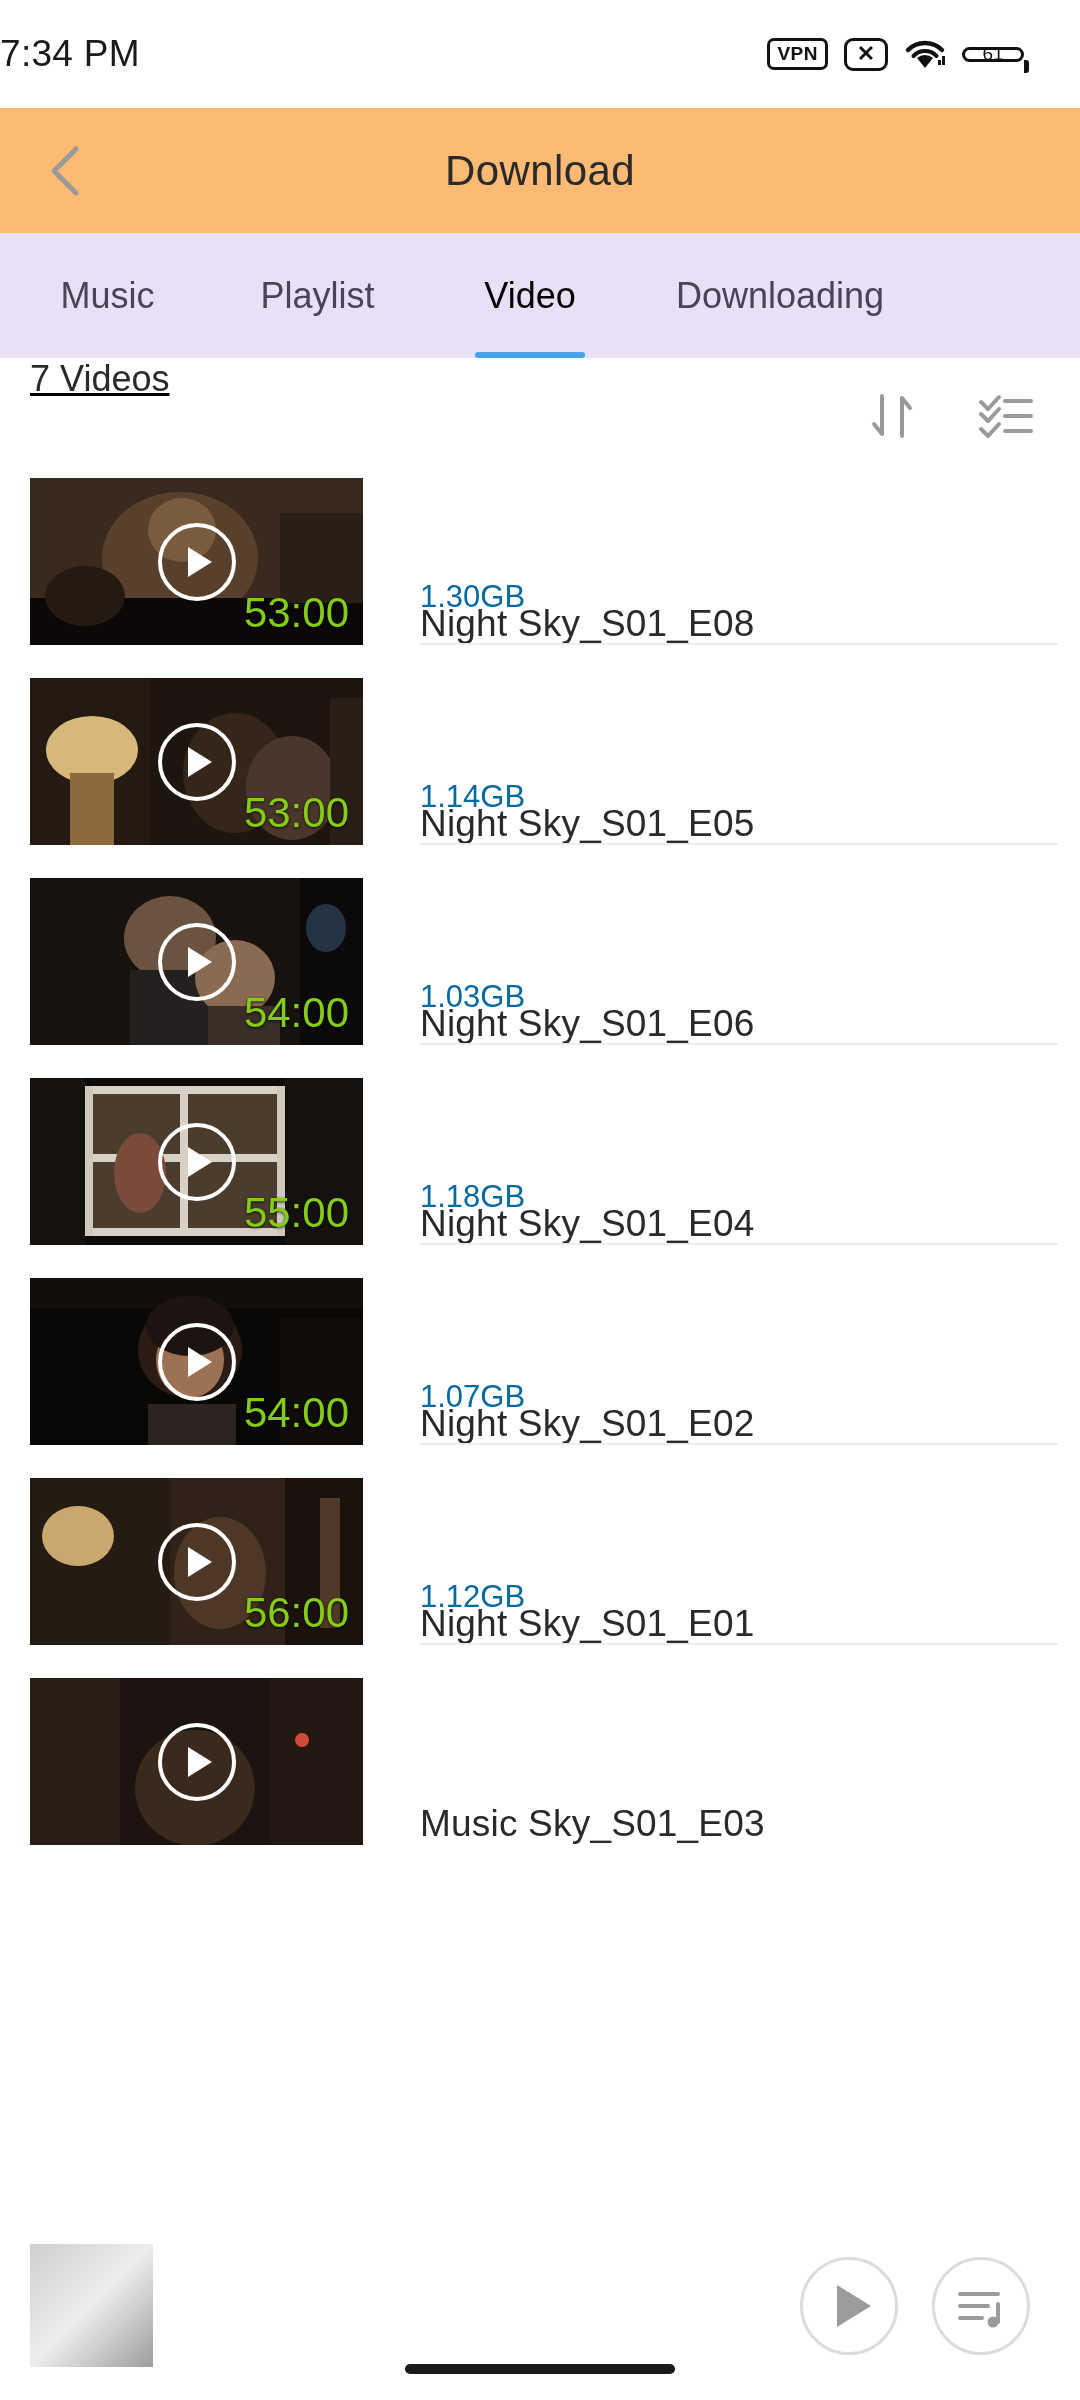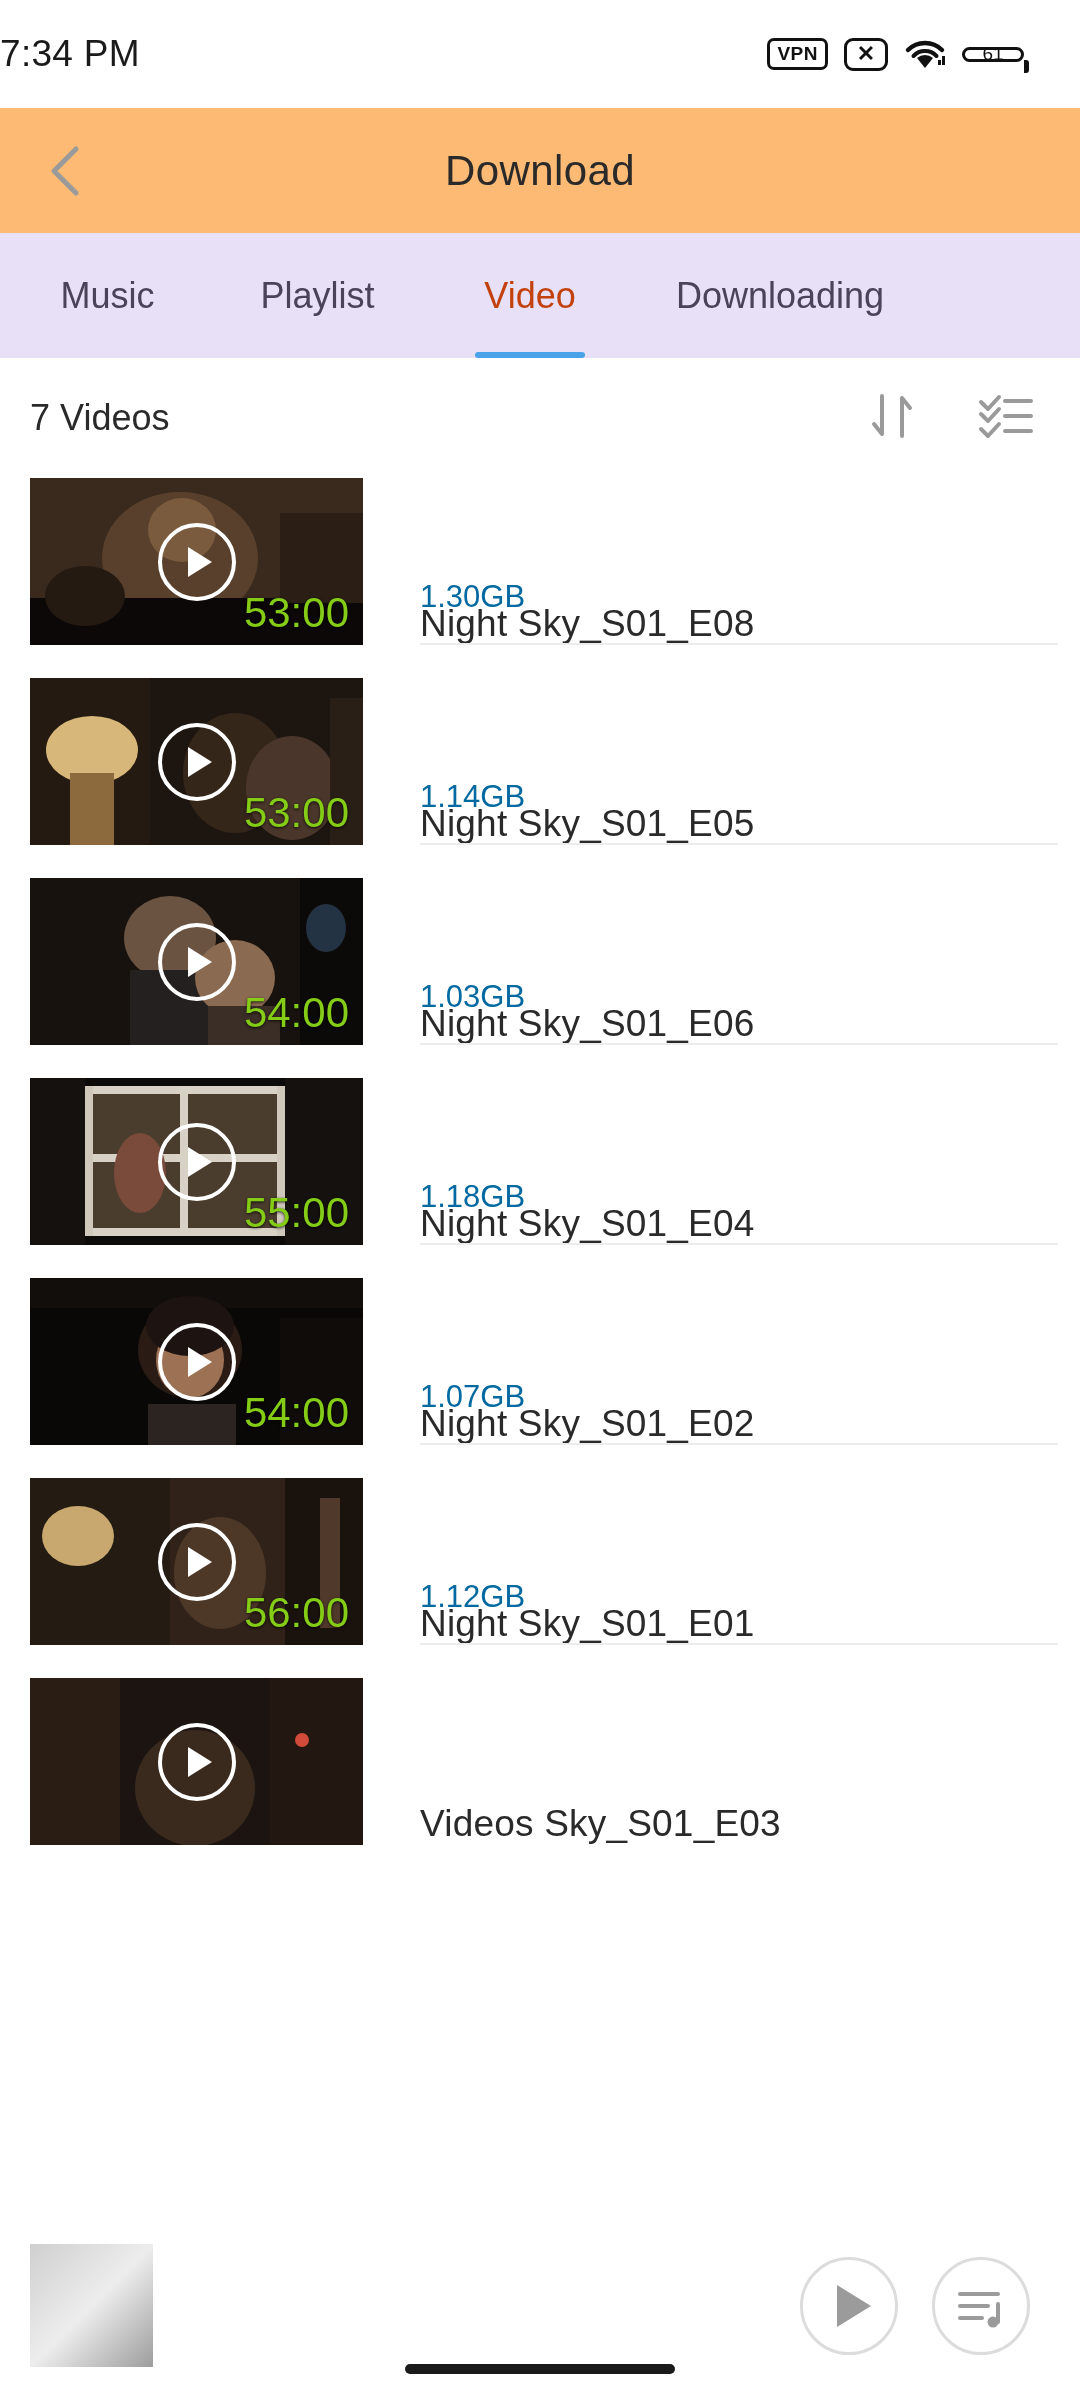--- a/index.html
+++ b/index.html
@@ -112,39 +112,39 @@
     position: relative;
     height: 100%;
     display: flex;
     align-items: center;
     justify-content: center;
   }
   .tab.t-music     { width: 185px; margin-left: 15px; }
   .tab.t-playlist  { width: 215px; margin-left: 10px; }
   .tab.t-video     { width: 190px; margin-left: 10px; }
   .tab.t-downloading { width: 290px; margin-left: 10px; }
-  .tab.active { color: #c2410c; }
+  .tab.active { color: #000000; }
   .tab.active .tab-underline {
     position: absolute;
     bottom: 0;
     left: 50%;
     transform: translateX(-50%);
     width: 110px; height: 6px;
     background: #4aa3e8;
     border-radius: 3px;
   }
 
   
   .list-head {
     height: 120px;
     display: flex;
-    align-items: center;
     justify-content: space-between;
     padding: 0 46px 0 30px;
     background: #fff;
+    text-decoration: underline;
   }
   .count-label {
     font-size: 36px;
     color: #2a2a2a;
   }
   .head-actions { display: flex; align-items: center; gap: 60px; }
 
   
   .list { background: #fff; }
   .row {
@@ -481,21 +481,21 @@
           <ellipse cx="165" cy="110" rx="60" ry="58" fill="#3a2a1d"></ellipse>
           <rect x="240" y="0" width="93" height="167" fill="#221811"></rect>
           <circle cx="272" cy="62" r="7" fill="#d14a3a"></circle>
         </svg>
         <div class="play-circle">
             <div class="play-tri"></div>
           </div>
         <div class="duration"></div>
       </div>
       <div class="meta">
-        <div class="vid-title">Videos Sky_S01_E03</div>
+        <div class="vid-title">Music Sky_S01_E03</div>
         <div class="vid-size"></div>
       </div>
     </div>
 
   </div>
 
   <div class="player-bar">
     <div class="player-art"></div>
     <div class="player-spacer"></div>
     <div class="circle-btn">

